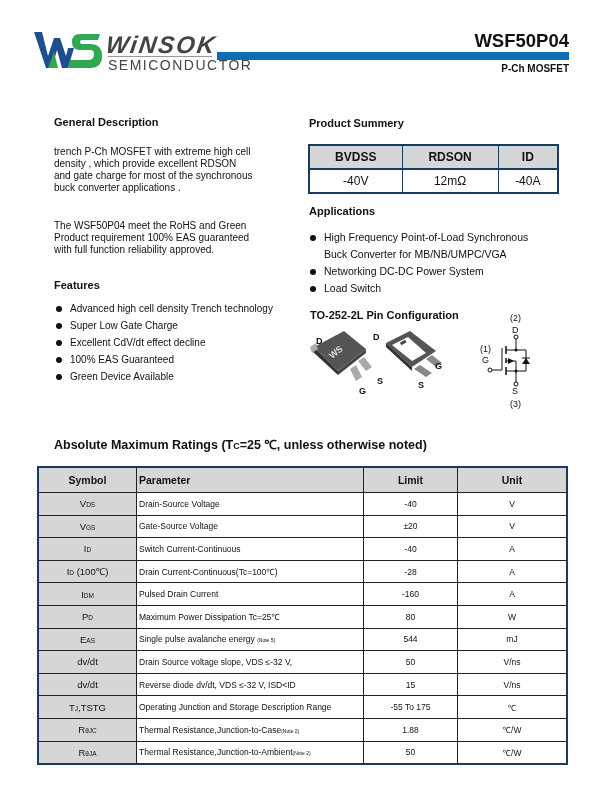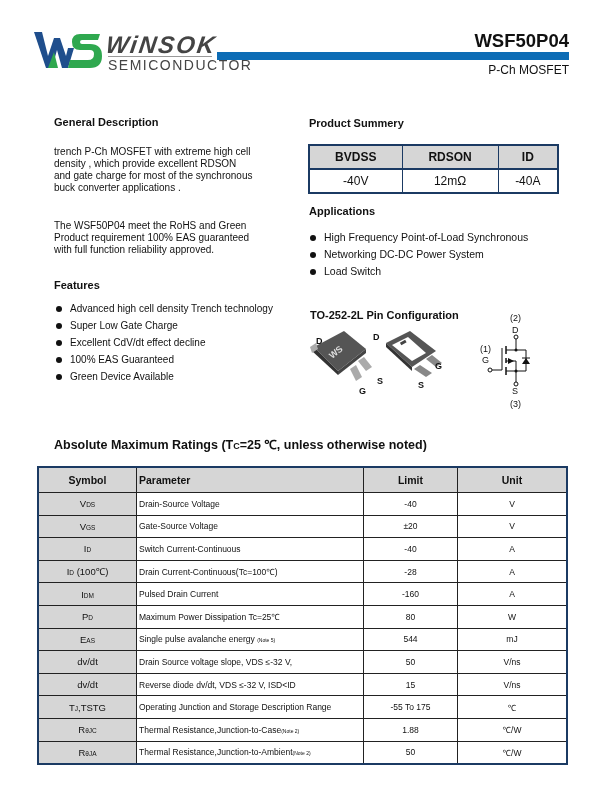--- a/index.html
+++ b/index.html
@@ -5,21 +5,21 @@
   html, body { margin:0; padding:0; background:#fff; }
   body { width:603px; height:795px; position:relative; overflow:hidden; font-family:"Liberation Sans", sans-serif; color:#111; }
   .abs { position:absolute; }
   
   .logo { left:34px; top:30px; width:180px; height:40px; }
   .logo-text { left:106px; top:31px; font-weight:bold; font-style:italic; font-size:24px; letter-spacing:2px; color:#444; transform:skewX(-8deg); }
   .logo-sub { left:108px; top:57px; font-size:14px; letter-spacing:1.5px; color:#444; }
   .logo-line { left:108px; top:56px; width:104px; height:1px; background:#999; }
   .blue-bar { left:217px; top:52px; width:352px; height:8px; background:#0c6cb5; }
   .part-no { right:34px; top:30px; font-weight:bold; font-size:18.5px; color:#111; }
-  .part-type { right:34px; top:63px; font-weight:normal; font-size:12px; color:#111; }
+  .part-type { right:34px; top:63px; font-weight:bold; font-size:10px; color:#111; }
   h3 { margin:0; font-size:11px; font-weight:bold; }
   .para { font-size:10px; line-height:12px; }
   ul.blt { list-style:none; margin:0; padding:0; font-size:10px; }
   ul.blt li { position:relative; padding-left:16px; height:17px; line-height:17px; }
   ul.blt li::before { content:""; position:absolute; left:2px; top:6px; width:6px; height:6px; border-radius:50%; background:#111; }
   ul.apps li.cont::before { display:none; }
   
   .psum { left:308px; top:144px; width:251px; border:2px solid #1b3a63; border-collapse:collapse; font-size:12px; }
   .psum th { background:#d6d6d6; font-weight:bold; height:20px; border:1px solid #1b3a63; border-top:none; }
   .psum td { text-align:center; height:20px; border:1px solid #1b3a63; border-top:2px solid #1b3a63; }
@@ -84,20 +84,21 @@
     <td>-40V</td>
     <td>12mΩ</td>
     <td>-40A</td>
   </tr>
 </tbody>
   </table>
 
 <h3 class="abs" style="left:309px;top:205px;">Applications</h3>
 <ul class="abs blt apps" style="left:308px;top:229px;font-size:10.5px;">
   <li>High Frequency Point-of-Load Synchronous</li>
+  <li class="cont">Buck Converter for MB/NB/UMPC/VGA</li>
   <li>Networking DC-DC Power System</li>
   <li>Load Switch</li>
 </ul>
 
 <h3 class="abs" style="left:310px;top:309px;">TO-252-2L Pin Configuration</h3>
 <svg class="abs" style="left:300px;top:325px;" width="160" height="75" viewBox="0 0 160 75">
 
   <polygon points="14,22 44,6 66,24 38,46" fill="#555"></polygon>
   <polygon points="14,22 38,46 38,50 12,26" fill="#333"></polygon>
   <polygon points="38,46 66,24 66,28 38,50" fill="#444"></polygon>

